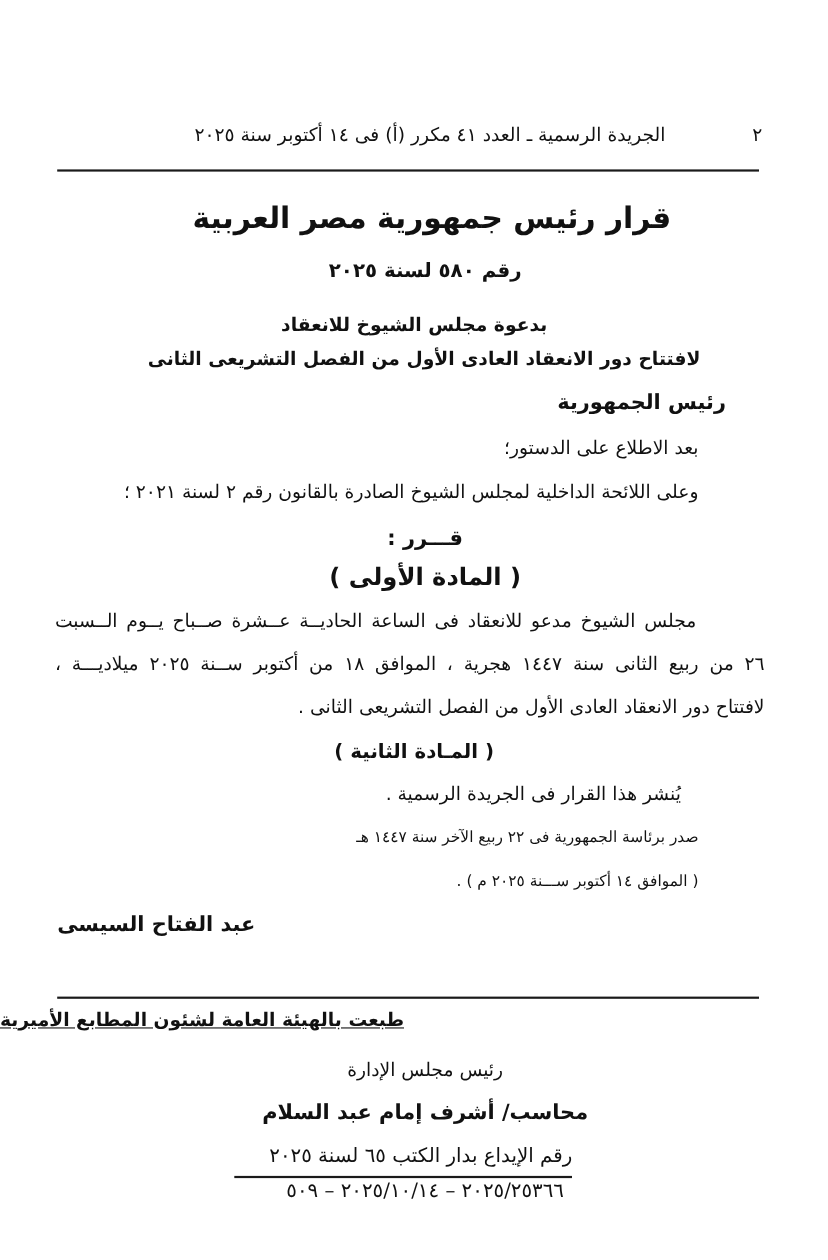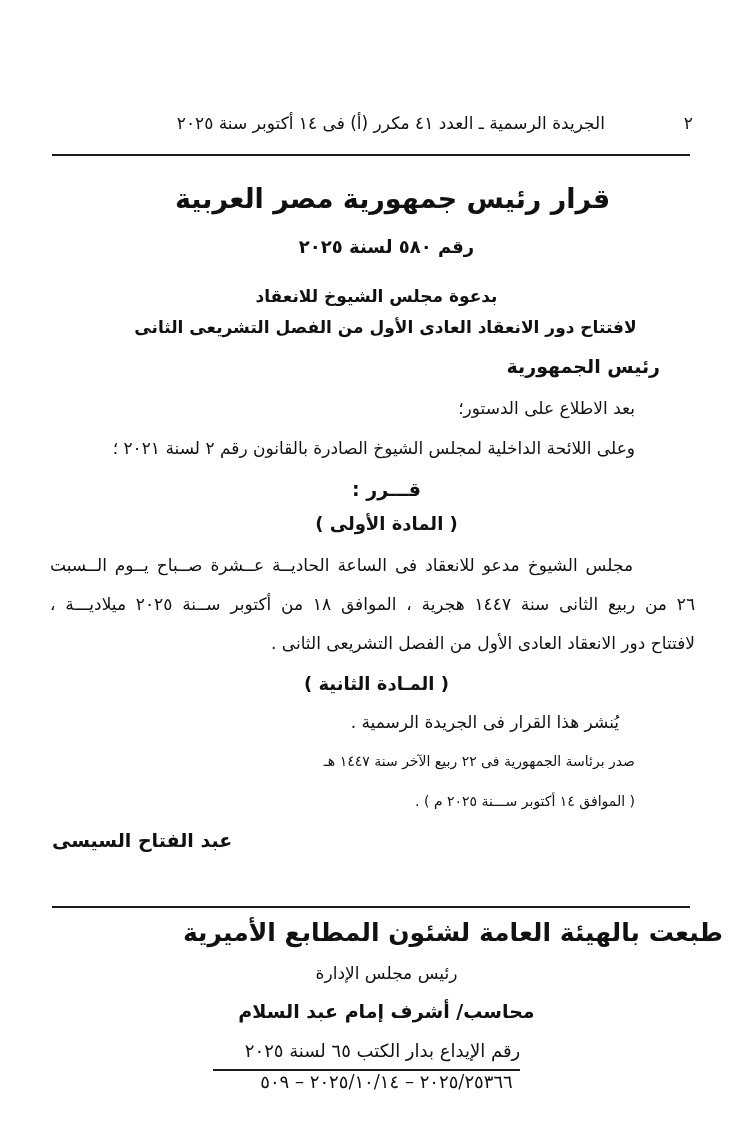--- a/index.html
+++ b/index.html
@@ -53,25 +53,26 @@
       text-align: center;
     }
     .center-line {
       left: 0; right: 0;
       text-align: center;
     }
     .bold { font-weight: bold; }
     .body-text { font-size: 17px; }
     .foot-title {
       font-weight: bold;
-      font-size: 25px;
+      font-size: 17px;
       top: 918px;
       left: 0; right: 0;
-      text-align: right;
+      text-align: left;
       padding-right: 30px;
+      text-decoration: underline;
     }
     .foot-small {
       font-size: 17px;
       left: 0; right: 0;
       text-align: center;
     }
     .deposit-num {
       font-family: "DejaVu Serif", serif;
       font-size: 18px;
       top: 1071px;
@@ -94,21 +95,21 @@
   <div class="abs subtitle" style="top:286px; ">بدعوة مجلس الشيوخ للانعقاد</div>
   <div class="abs subtitle" style="top:317px; padding-left:18px;">لافتتاح دور الانعقاد العادى الأول من الفصل التشريعى الثانى</div>
 
   <div class="abs bold" style="top:355px; right:93px; font-size:19px;">رئيس الجمهورية</div>
 
   <div class="abs body-text" style="top:398px; right:118px;">بعد الاطلاع على الدستور؛</div>
   <div class="abs body-text" style="top:438px; right:118px;">وعلى اللائحة الداخلية لمجلس الشيوخ الصادرة بالقانون رقم ٢ لسنة ٢٠٢١ ؛</div>
 
   <div class="abs bold center-line" style="top:478px; font-size:19px; padding-left:20px;">قـــرر :</div>
 
-  <div class="abs bold center-line" style="top:513px; font-size:18px; padding-left:20px;">( المادة الأولى )</div>
+  <div class="abs bold center-line" style="top:513px; font-size:22px; padding-left:20px;">( المادة الأولى )</div>
   <div class="abs body-text" style="top:555px; right:120px; left:50px; text-align:justify; text-align-last:justify;">مجلس الشيوخ مدعو للانعقاد فى الساعة الحاديــة عــشرة صــباح يــوم الــسبت</div>
   <div class="abs body-text" style="top:594px; right:58px; left:50px; text-align:justify; text-align-last:justify;">٢٦ من ربيع الثانى سنة ١٤٤٧ هجرية ، الموافق ١٨ من أكتوبر ســنة ٢٠٢٥ ميلاديـــة ،</div>
   <div class="abs body-text" style="top:633px; right:58px;">لافتتاح دور الانعقاد العادى الأول من الفصل التشريعى الثانى .</div>
 
   <div class="abs bold center-line" style="top:673px; font-size:18px; ">( المـادة الثانية )</div>
   <div class="abs body-text" style="top:712px; right:134px;text-align:right;">يُنشر هذا القرار فى الجريدة الرسمية .</div>
 
   <div class="abs" style="top:753px; right:118px; font-size:14px;">صدر برئاسة الجمهورية فى ٢٢ ربيع الآخر سنة ١٤٤٧ هـ</div>
   <div class="abs" style="top:793px; right:118px; font-size:14px;">( الموافق ١٤ أكتوبر ســـنة ٢٠٢٥ م ) .</div>
 

